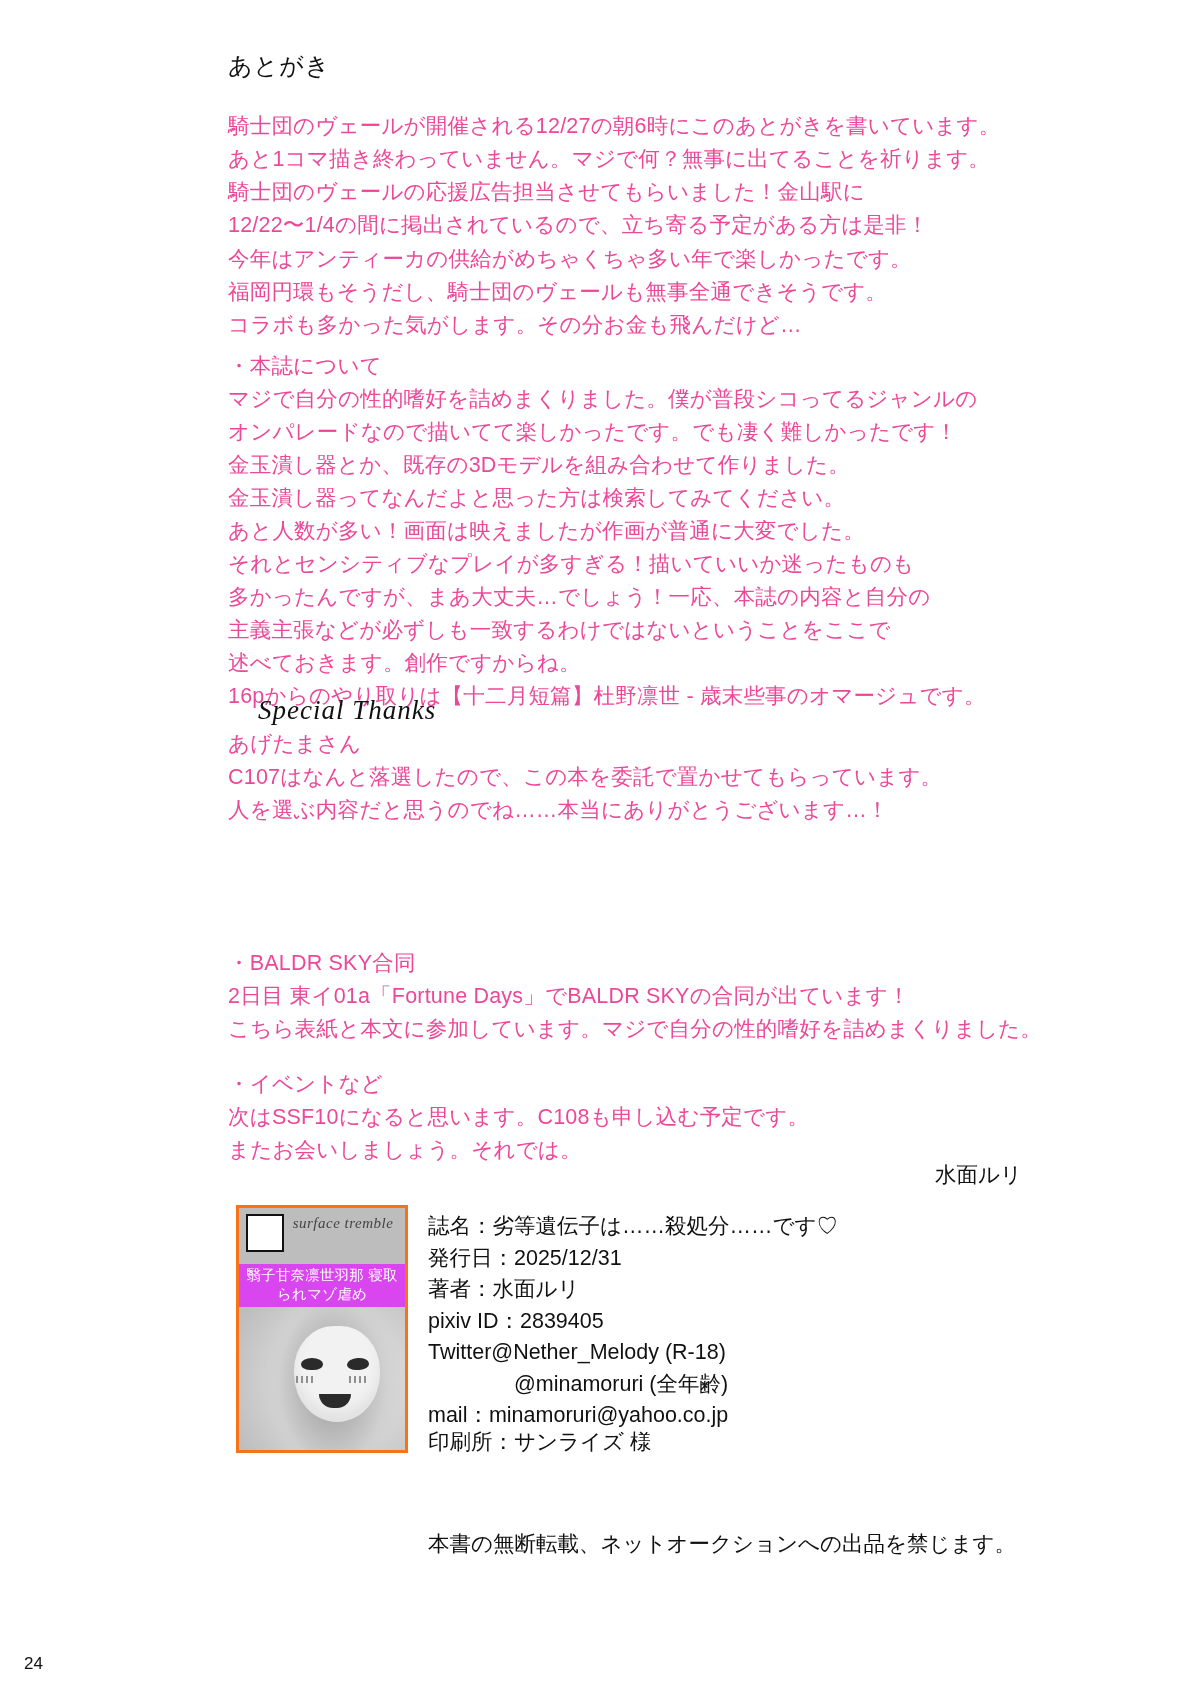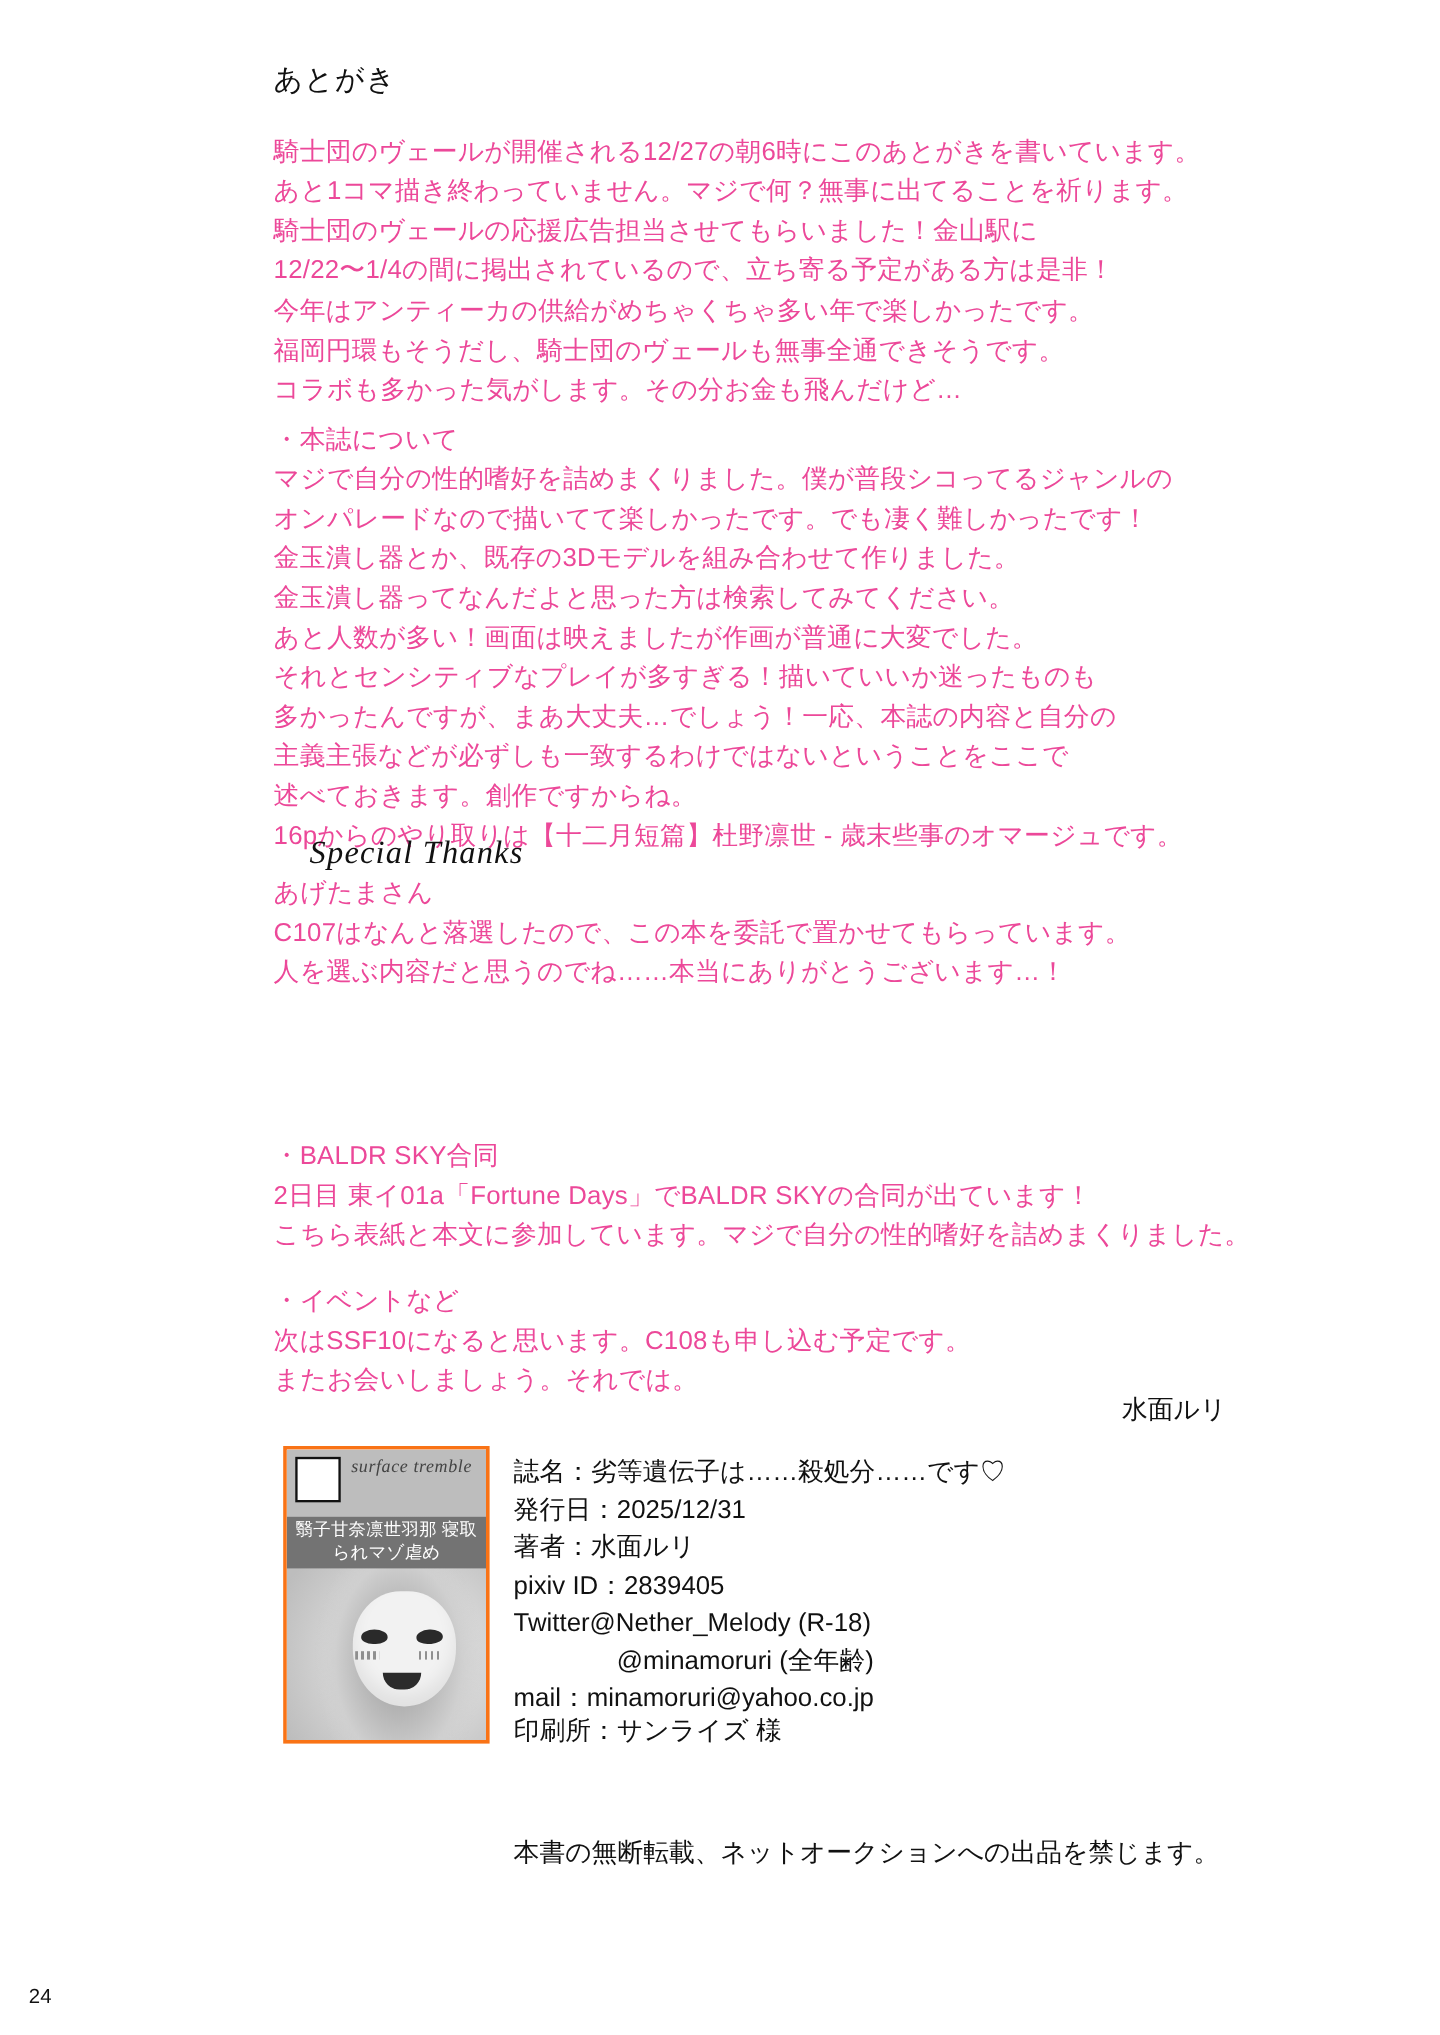--- a/index.html
+++ b/index.html
@@ -154,21 +154,21 @@
     height: 34px;
     border: 2px solid #111;
     background: #fff;
   }
   .cover-band {
     position: absolute;
     left: 0;
     top: 56px;
     width: 100%;
     padding: 2px 0 3px 0;
-    background: #737373;
+    background: #d946ef;
     color: #fff;
     font-size: 14.5px;
     line-height: 19px;
     text-align: center;
     letter-spacing: .2px;
   }
   .colophon-lines {
     position: absolute;
     left: 192px;
     top: 6px;

